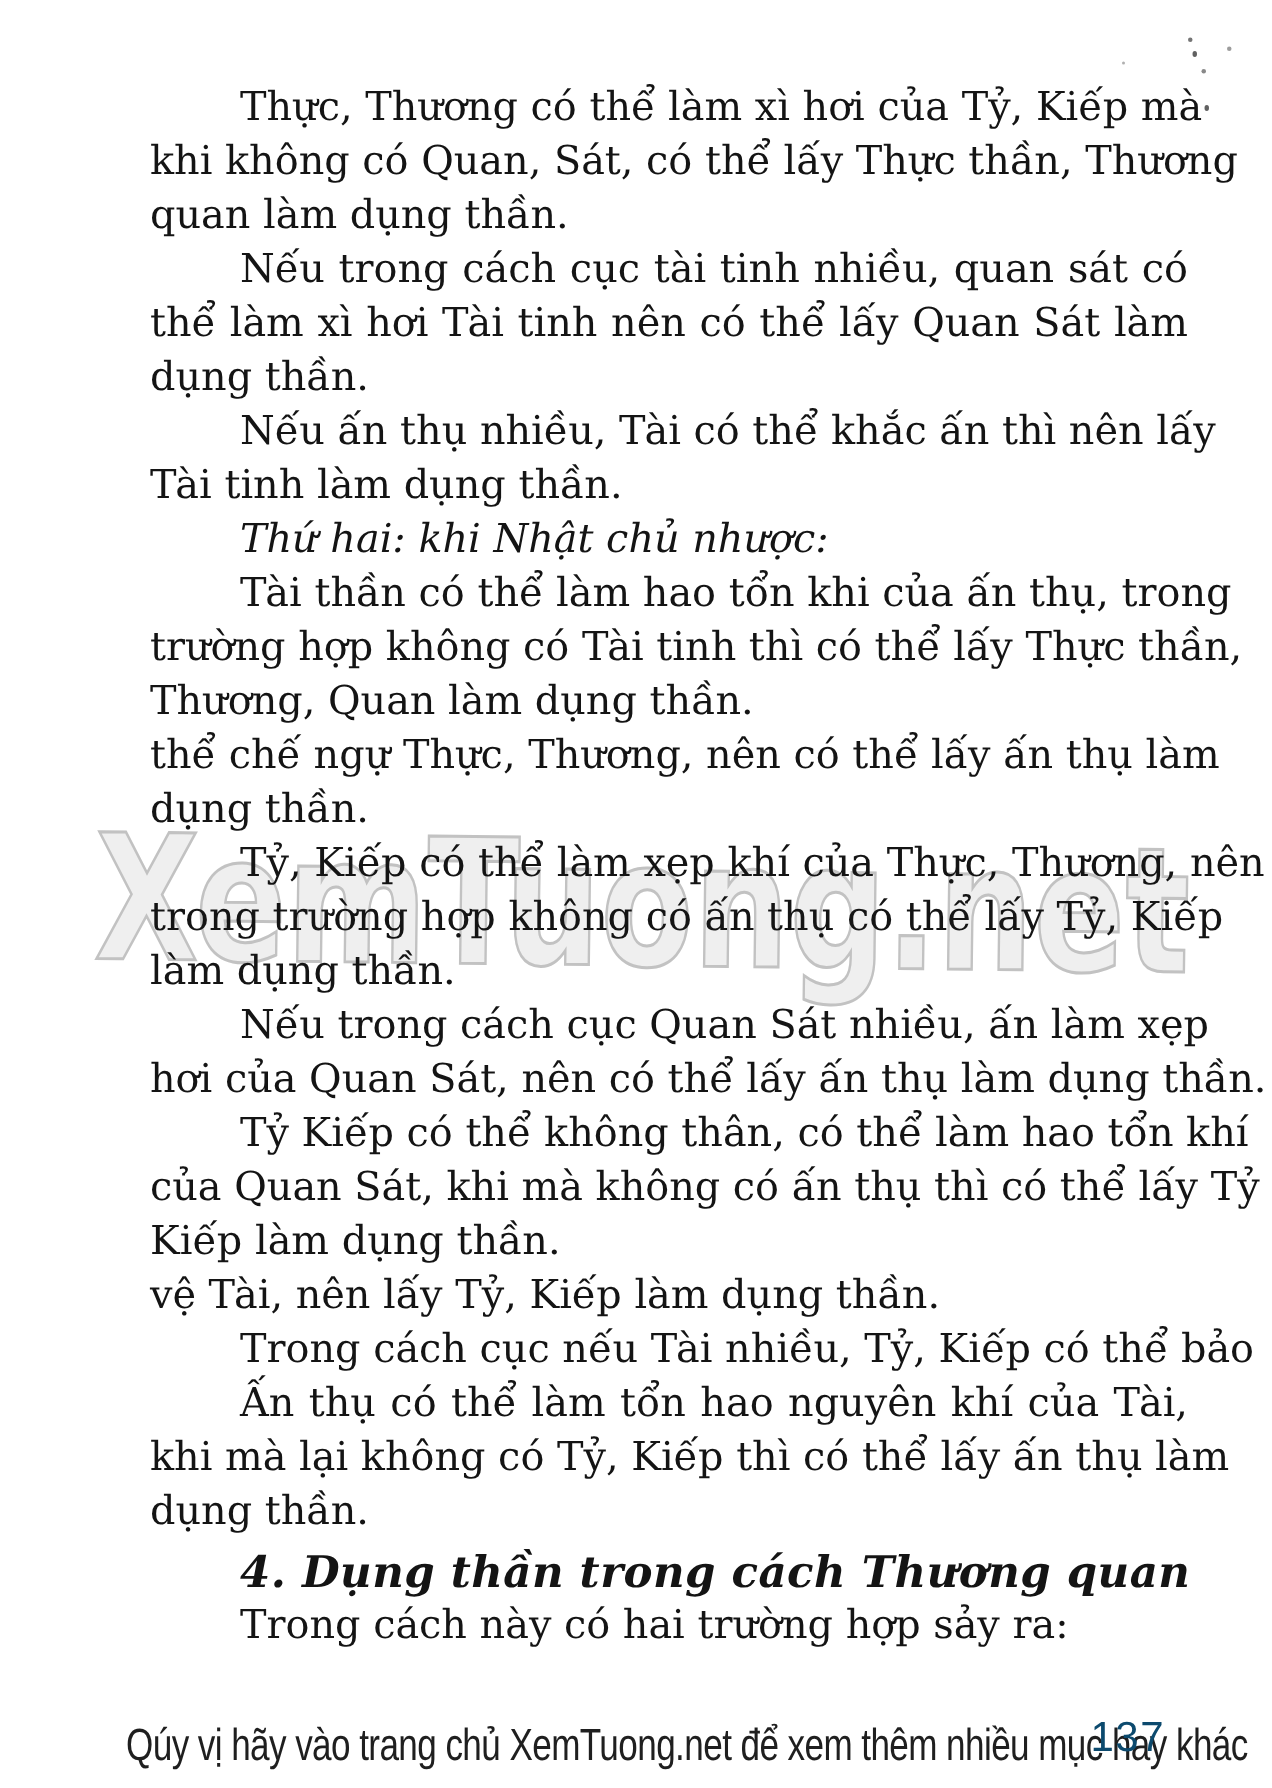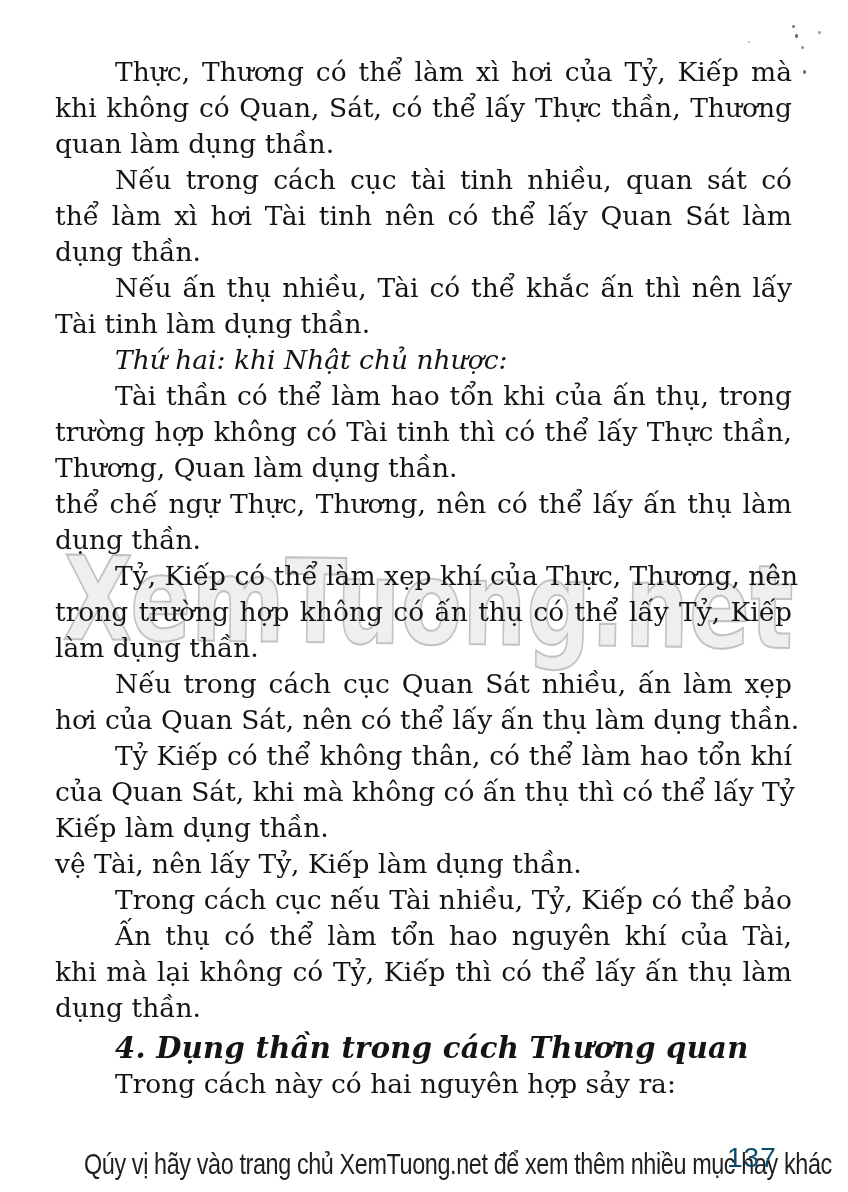--- a/index.html
+++ b/index.html
@@ -18,20 +18,21 @@
     z-index:2;
   }
   .para { margin:0; padding:0; }
   .line {
     font-size:26.5px;
     line-height:36px;
     height:36px;
     white-space:nowrap;
     text-align:left;
     letter-spacing:0;
+    margin-left:45px;
   }
   .line.j {
     text-align:justify;
     text-align-last:justify;
   }
   .line.ind { padding-left:60px; }
   .para.italic .line { font-style:italic; }
   .para.heading { margin-top:4px; }
   .para.heading .line {
     font-weight:bold;
@@ -153,21 +154,21 @@
       <div class="line j ind">Ấn thụ có thể làm tổn hao nguyên khí của Tài,</div>
       <div class="line j">khi mà lại không có Tỷ, Kiếp thì có thể lấy ấn thụ làm</div>
       <div class="line">dụng thần.</div>
     </div>
 
     <div class="para heading">
       <div class="line ind">4. Dụng thần trong cách Thương quan</div>
     </div>
 
     <div class="para">
-      <div class="line ind">Trong cách này có hai nguyên hợp sảy ra:</div>
+      <div class="line ind">Trong cách này có hai trường hợp sảy ra:</div>
     </div>
 
   </div>
 
   <div class="footer-note">Qúy vị hãy vào trang chủ XemTuong.net để xem thêm nhiều mục hay khác</div>
 
   <div class="page-number">137</div>
 
 </div>
 

